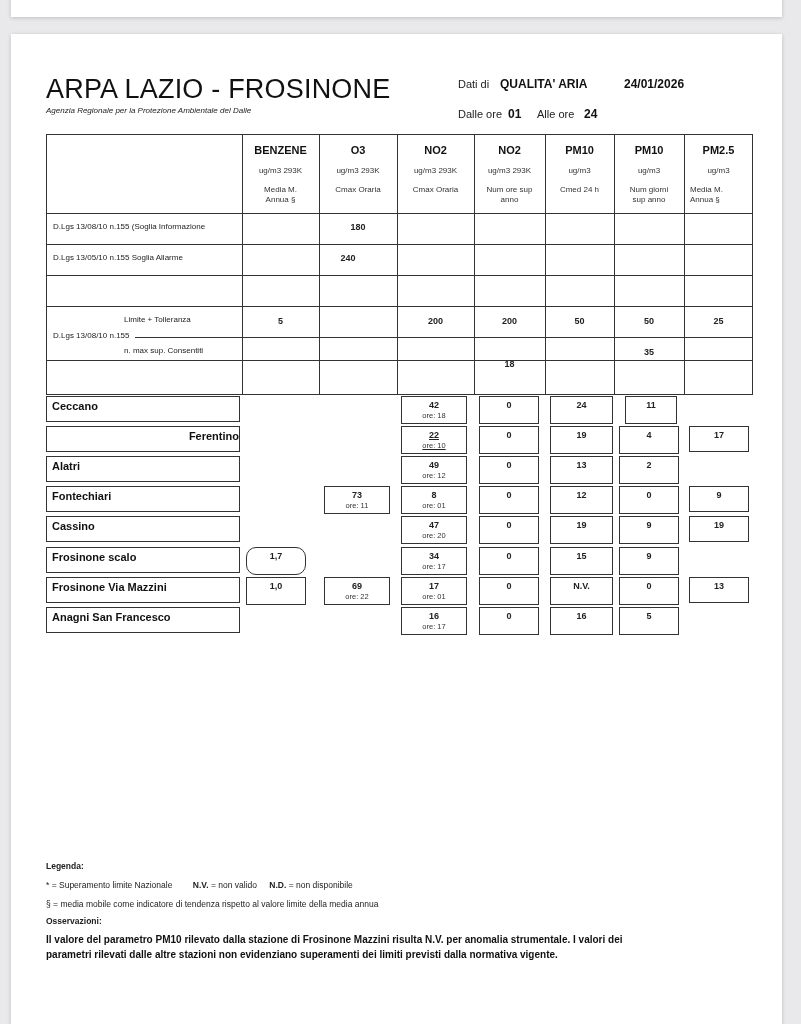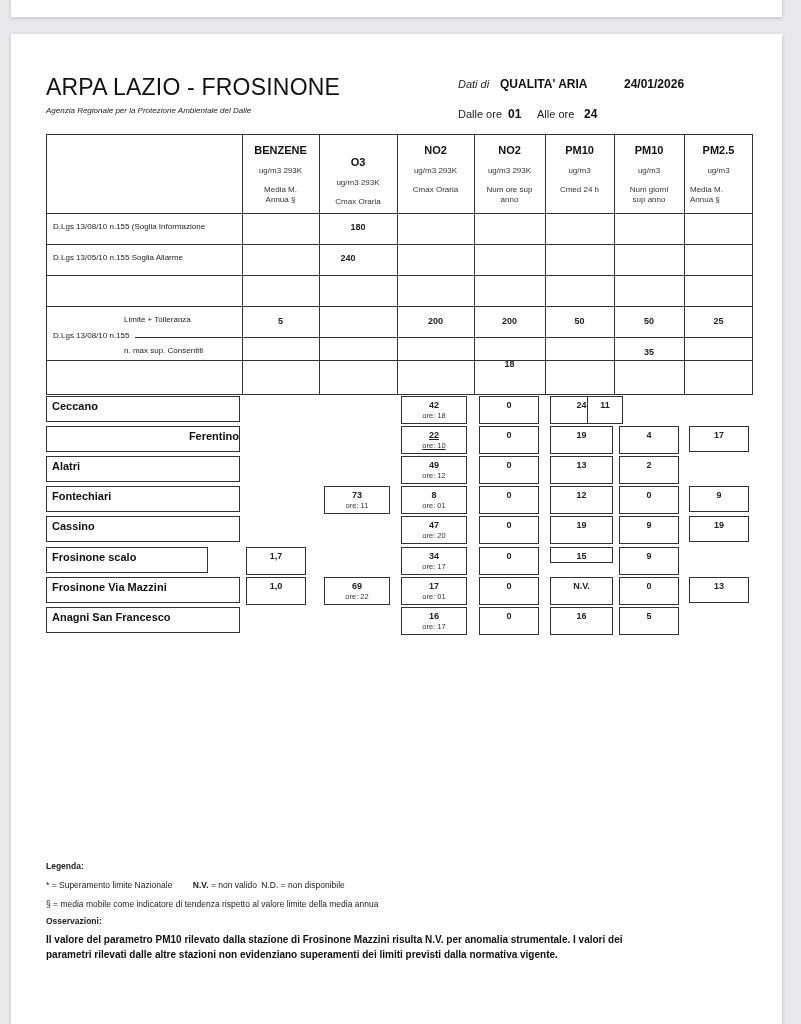--- a/index.html
+++ b/index.html
@@ -10,21 +10,21 @@
     color:#1a1a1a;
     position:relative;
   }
   .page {
     position:absolute; background:#fff;
     box-shadow:0 1px 4px rgba(0,0,0,0.18);
   }
   .page-top { left:11px; top:-10px; width:771px; height:27px; }
   .page-main { left:11px; top:34px; width:771px; height:1000px; }
   .abs { position:absolute; }
-  .title { left:46px; top:74px; font-size:23px; letter-spacing:0.2px; color:#111; }
+  .title { left:46px; top:74px; font-size:27px; letter-spacing:0.2px; color:#111; }
   .subtitle { left:46px; top:106px; font-size:8px; font-style:italic; color:#222; }
   .hdr-label { font-size:11px; color:#222; }
   .hdr-bold { font-size:12px; font-weight:bold; color:#111; }
 
   .grid { position:absolute; left:46px; top:134px; width:707px; height:261px; border:1.5px solid #333; box-sizing:border-box; }
   .vline { position:absolute; top:0; bottom:0; width:0; border-left:1.3px solid #333; }
   .hline { position:absolute; height:0; border-top:1.3px solid #333; }
   .cell { position:absolute; text-align:center; font-size:8px; color:#333; }
   .ph { font-size:11px; font-weight:bold; color:#111; }
   .lbl { position:absolute; font-size:8px; color:#222; }
@@ -39,21 +39,21 @@
   .obs { position:absolute; left:46px; top:932px; width:620px; font-size:10px; font-weight:bold; line-height:15px; color:#111; }
 </style>
 </head>
 <body>
 
 <div class="page page-top"></div>
 <div class="page page-main"></div>
 
 <div class="abs title">ARPA LAZIO - FROSINONE</div>
 <div class="abs subtitle">Agenzia Regionale per la Protezione Ambientale del Dalle</div>
-<div class="abs hdr-label" style="left:458px;top:78px;font-style:italic;">Dati di</div>
+<div class="abs hdr-label" style="left:458px;top:78px;">Dati di</div>
 <div class="abs hdr-bold" style="left:500px;top:77px;">QUALITA' ARIA</div>
 <div class="abs hdr-bold" style="left:624px;top:77px;">24/01/2026</div>
 <div class="abs hdr-label" style="left:458px;top:108px;">Dalle ore</div>
 <div class="abs hdr-bold" style="left:508px;top:107px;">01</div>
 <div class="abs hdr-label" style="left:537px;top:108px;">Alle ore</div>
 <div class="abs hdr-bold" style="left:584px;top:107px;">24</div>
 
 <div class="grid">
   <div class="vline" style="left:195px;"></div>
   <div class="vline" style="left:272px;"></div>
@@ -69,21 +69,21 @@
   <div class="hline" style="left:195px;right:0;top:202px;"></div>
   <div class="hline" style="left:88px;width:107px;top:202px;"></div>
   <div class="hline" style="left:0;right:0;top:225px;"></div>
 </div>
 
 <div class="cell" style="left:242px;top:144px;width:77px;">
   <div class="ph">BENZENE</div>
   <div style="margin-top:10px;">ug/m3 293K</div>
   <div style="margin-top:10px;width:54px;margin-left:auto;margin-right:auto;line-height:10px;">Media M. Annua §</div>
 </div>
-<div class="cell" style="left:319px;top:144px;width:78px;margin-top:12px;">
+<div class="cell" style="left:319px;top:144px;width:78px;">
   <div class="ph">O3</div>
   <div style="margin-top:10px;">ug/m3 293K</div>
   <div style="margin-top:10px;">Cmax Oraria</div>
 </div>
 <div class="cell" style="left:397px;top:144px;width:77px;">
   <div class="ph">NO2</div>
   <div style="margin-top:10px;">ug/m3 293K</div>
   <div style="margin-top:10px;">Cmax Oraria</div>
 </div>
 <div class="cell" style="left:474px;top:144px;width:71px;">
@@ -122,21 +122,21 @@
 <div class="val" style="left:545px;top:316px;width:69px;">50</div>
 <div class="val" style="left:614px;top:316px;width:70px;">50</div>
 <div class="val" style="left:684px;top:316px;width:69px;">25</div>
 <div class="val" style="left:474px;top:359px;width:71px;">18</div>
 <div class="val" style="left:614px;top:347px;width:70px;">35</div>
 
 <div class="box stname" style="left:46px;top:396px;width:194px;height:26px;">Ceccano</div>
 <div class="box bv" style="left:401px;top:396px;width:66px;height:28px;"><span>42</span><span class="ore">ore: 18</span></div>
 <div class="box bv" style="left:479px;top:396px;width:60px;height:28px;">0</div>
 <div class="box bv" style="left:550px;top:396px;width:63px;height:28px;">24</div>
-<div class="box bv" style="left:587px;top:396px;width:36px;height:28px;">11</div>
+<div class="box bv" style="left:625px;top:396px;width:52px;height:28px;">11</div>
 
 <div class="box stname" style="left:46px;top:426px;width:194px;height:26px;text-align:right;">Ferentino</div>
 <div class="box bv" style="left:401px;top:426px;width:66px;height:28px;text-decoration:underline;"><span>22</span><span class="ore">ore: 10</span></div>
 <div class="box bv" style="left:479px;top:426px;width:60px;height:28px;">0</div>
 <div class="box bv" style="left:550px;top:426px;width:63px;height:28px;">19</div>
 <div class="box bv" style="left:619px;top:426px;width:60px;height:28px;">4</div>
 <div class="box bv" style="left:689px;top:426px;width:60px;height:26px;">17</div>
 
 <div class="box stname" style="left:46px;top:456px;width:194px;height:26px;">Alatri</div>
 <div class="box bv" style="left:401px;top:456px;width:66px;height:28px;"><span>49</span><span class="ore">ore: 12</span></div>
@@ -152,25 +152,25 @@
 <div class="box bv" style="left:619px;top:486px;width:60px;height:28px;">0</div>
 <div class="box bv" style="left:689px;top:486px;width:60px;height:26px;">9</div>
 
 <div class="box stname" style="left:46px;top:516px;width:194px;height:26px;">Cassino</div>
 <div class="box bv" style="left:401px;top:516px;width:66px;height:28px;"><span>47</span><span class="ore">ore: 20</span></div>
 <div class="box bv" style="left:479px;top:516px;width:60px;height:28px;">0</div>
 <div class="box bv" style="left:550px;top:516px;width:63px;height:28px;">19</div>
 <div class="box bv" style="left:619px;top:516px;width:60px;height:28px;">9</div>
 <div class="box bv" style="left:689px;top:516px;width:60px;height:26px;">19</div>
 
-<div class="box stname" style="left:46px;top:547px;width:162px;height:26px;">Frosinone scalo</div>
-<div class="box bv" style="left:246px;top:547px;width:60px;height:28px;">1,7</div>
+<div class="box stname" style="left:46px;top:547px;width:194px;height:26px;">Frosinone scalo</div>
+<div class="box bv" style="left:246px;top:547px;width:60px;height:28px;border-radius:10px;">1,7</div>
 <div class="box bv" style="left:401px;top:547px;width:66px;height:28px;"><span>34</span><span class="ore">ore: 17</span></div>
 <div class="box bv" style="left:479px;top:547px;width:60px;height:28px;">0</div>
-<div class="box bv" style="left:550px;top:547px;width:63px;height:16px;">15</div>
+<div class="box bv" style="left:550px;top:547px;width:63px;height:28px;">15</div>
 <div class="box bv" style="left:619px;top:547px;width:60px;height:28px;">9</div>
 
 <div class="box stname" style="left:46px;top:577px;width:194px;height:26px;">Frosinone Via Mazzini</div>
 <div class="box bv" style="left:246px;top:577px;width:60px;height:28px;">1,0</div>
 <div class="box bv" style="left:324px;top:577px;width:66px;height:28px;"><span>69</span><span class="ore">ore: 22</span></div>
 <div class="box bv" style="left:401px;top:577px;width:66px;height:28px;"><span>17</span><span class="ore">ore: 01</span></div>
 <div class="box bv" style="left:479px;top:577px;width:60px;height:28px;">0</div>
 <div class="box bv" style="left:550px;top:577px;width:63px;height:28px;">N.V.</div>
 <div class="box bv" style="left:619px;top:577px;width:60px;height:28px;">0</div>
 <div class="box bv" style="left:689px;top:577px;width:60px;height:26px;">13</div>
@@ -179,18 +179,18 @@
 <div class="box bv" style="left:401px;top:607px;width:66px;height:28px;"><span>16</span><span class="ore">ore: 17</span></div>
 <div class="box bv" style="left:479px;top:607px;width:60px;height:28px;">0</div>
 <div class="box bv" style="left:550px;top:607px;width:63px;height:28px;">16</div>
 <div class="box bv" style="left:619px;top:607px;width:60px;height:28px;">5</div>
 
 <div class="leg" style="top:861px;font-weight:bold;">Legenda:</div>
 <div class="leg" style="top:880px;">
   <span>* = Superamento limite Nazionale</span>
   <span style="margin-left:18px;font-weight:bold;">N.V.</span>
   <span>= non valido</span>
-  <span style="margin-left:2px;font-weight:normal;">N.D.</span>
+  <span style="margin-left:10px;font-weight:bold;">N.D.</span>
   <span>= non disponibile</span>
 </div>
 <div class="leg" style="top:899px;">§ = media mobile come indicatore di tendenza rispetto al valore limite della media annua</div>
 <div class="leg" style="top:916px;font-weight:bold;">Osservazioni:</div>
 <div class="obs">Il valore del parametro PM10 rilevato dalla stazione di Frosinone Mazzini risulta N.V. per anomalia strumentale. I valori dei parametri rilevati dalle altre stazioni non evidenziano superamenti dei limiti previsti dalla normativa vigente.</div>
 
 </body></html>

